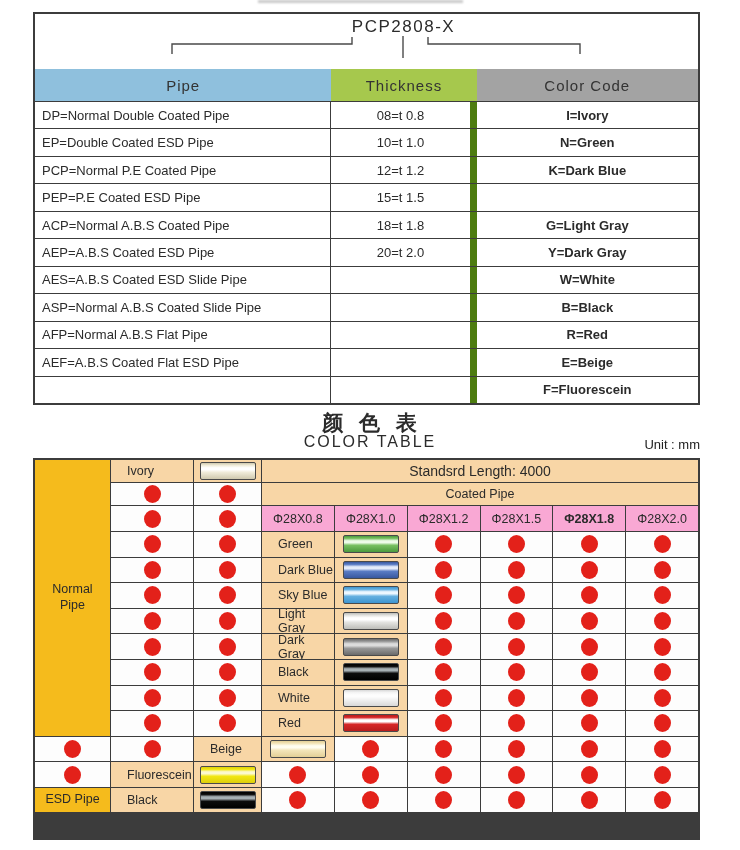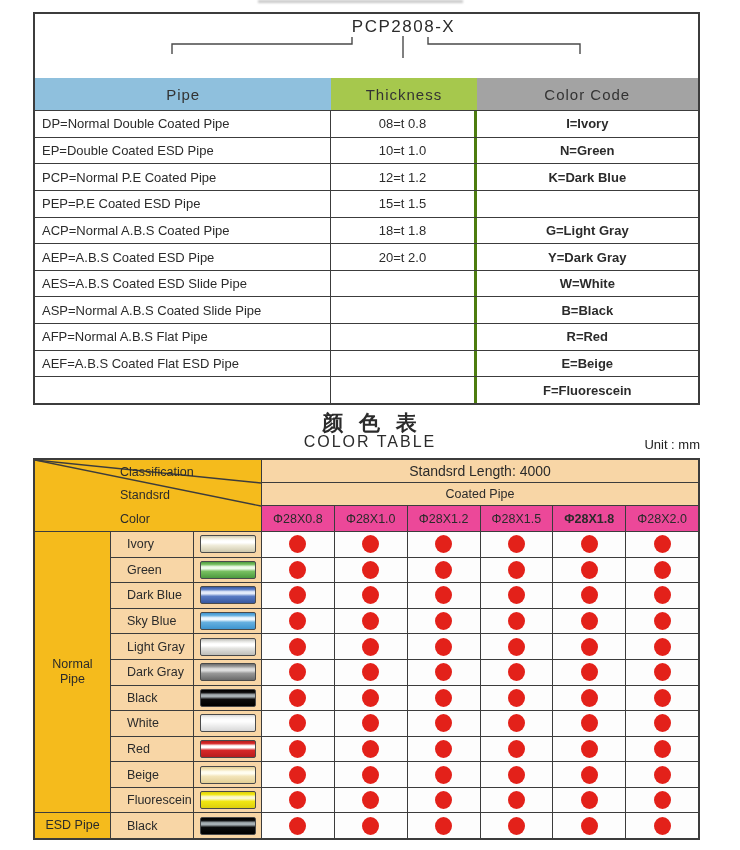--- a/index.html
+++ b/index.html
@@ -5,33 +5,33 @@
   html,body{margin:0;padding:0;background:#fff;}
   .page{position:relative;width:740px;height:850px;background:#ffffff;overflow:hidden;
         font-family:"Liberation Sans","DejaVu Sans",sans-serif;color:#2b2b2b;}
 
   
   .smudge{position:absolute;left:258px;top:0;width:205px;height:3px;background:#c9c9c9;filter:blur(1px);}
 
   
   .spec-table{position:absolute;left:33px;top:12px;width:667px;height:393px;box-sizing:border-box;
               border:2px solid #3c3c3c;display:flex;flex-direction:column;background:#fff;}
-  .bracket-zone{height:64px;position:relative;}
+  .bracket-zone{height:55px;position:relative;}
   .model-title{position:absolute;top:3px;left:0;width:100%;text-align:center;
                font-size:17px;letter-spacing:1.5px;transform:translateX(37px);color:#2b2b2b;}
   .bracket-svg{position:absolute;left:0;top:0;width:100%;height:46px;}
   .spec-head{height:32px;display:flex;}
   .spec-head-cell{display:flex;align-items:center;justify-content:center;
                   font-size:15px;letter-spacing:1px;color:#333;}
   .hw0{width:44.7%;} .hw1{width:21.9%;} .hw2{flex:1;}
   .spec-rows{flex:1;display:flex;flex-direction:column;}
   .spec-row{flex:1;display:flex;border-top:1px solid #3c3c3c;}
   .spec-cell{display:flex;align-items:center;font-size:13px;box-sizing:border-box;}
   .sc0{width:44.7%;padding-left:7px;border-right:1px solid #3c3c3c;}
-  .sc1{width:21.9%;justify-content:center;border-right:3px solid #4d7c0f;}
+  .sc1{width:21.9%;justify-content:center;border-right:7px solid #4d7c0f;}
   .sc2{flex:1;justify-content:center;font-weight:bold;}
 
   
   .cn-title{position:absolute;top:409px;left:0;width:740px;text-align:center;
             font-size:21px;font-weight:bold;letter-spacing:5px;transform:translateX(2px);}
   .en-title{position:absolute;top:433px;left:0;width:740px;text-align:center;
             font-size:16px;letter-spacing:2px;color:#2b2b2b;}
   .unit-label{position:absolute;top:437px;right:40px;font-size:13px;color:#222;}
 
   
@@ -40,21 +40,21 @@
            grid-template-rows:22px 22px 25px repeat(12,1fr);
            gap:1px;background:#3c3c3c;border:2px solid #3c3c3c;}
   .cell{display:flex;align-items:center;overflow:hidden;}
   .bg-peach{background:#F8D6A6;}
   .corner{grid-area:1/1/4/4;position:relative;background:#F5BB1C;display:block;}
   .corner svg{position:absolute;left:0;top:0;width:100%;height:100%;}
   .corner-label{position:relative;padding-left:85px;font-size:12.5px;color:#2b2b2b;display:flex;align-items:center;}
   .cl0{height:23px;} .cl1{height:23px;} .cl2{height:25px;}
   .len-cell{grid-area:1/4/2/10;justify-content:center;font-size:14px;}
   .coated-cell{grid-area:2/4/3/10;justify-content:center;font-size:12.5px;}
-  .size-cell{justify-content:center;font-size:12.5px;background:#ec4899;}
+  .size-cell{justify-content:center;font-size:12.5px;background:#f9a8d4;}
   .group-cell{justify-content:center;text-align:center;font-size:12.5px;line-height:1.25;
               background:#F5BB1C;padding:0 4px;}
   .name-cell{padding-left:16px;font-size:12.5px;background:#F8D6A6;}
   .swatch-cell{justify-content:center;background:#F8D6A6;}
   .swatch{width:56px;height:18px;border:1px solid #4a4a4a;border-radius:2px;box-sizing:border-box;}
   .dot-cell{justify-content:center;background:#fdfdfd;}
   .dot{width:17px;height:18px;border-radius:50%;}
 </style>
 </head>
 <body>
@@ -133,29 +133,20 @@
           <div class="spec-cell sc2">F=Fluorescein</div>
         </div>
       </div>
   </div>
 
   <div class="cn-title">颜 色 表</div>
   <div class="en-title">COLOR TABLE</div>
   <div class="unit-label">Unit : mm</div>
 
   <div class="ct-grid" id="ct-grid">
-    <div class="corner">
-      <svg viewBox="0 0 100 100" preserveAspectRatio="none">
-        <line x1="0" y1="0" x2="100" y2="32.4" stroke="#3c3c3c" stroke-width="1.4" vector-effect="non-scaling-stroke"></line>
-        <line x1="0" y1="0" x2="100" y2="64.9" stroke="#3c3c3c" stroke-width="1.4" vector-effect="non-scaling-stroke"></line>
-      </svg>
-      <div class="corner-label cl0">Classification</div>
-      <div class="corner-label cl1">Standsrd</div>
-      <div class="corner-label cl2">Color</div>
-    </div>
     <div class="cell bg-peach len-cell">Standsrd Length: 4000</div>
     <div class="cell bg-peach coated-cell">Coated Pipe</div>
 
   <div class="cell size-cell" style="grid-area: 3 / 4;">Φ28X0.8</div>
       <div class="cell size-cell" style="grid-area: 3 / 5;">Φ28X1.0</div>
       <div class="cell size-cell" style="grid-area: 3 / 6;">Φ28X1.2</div>
       <div class="cell size-cell" style="grid-area: 3 / 7;">Φ28X1.5</div>
       <div class="cell size-cell" style="grid-area: 3 / 8; font-weight: bold;">Φ28X1.8</div>
       <div class="cell size-cell" style="grid-area: 3 / 9;">Φ28X2.0</div>
       <div class="cell group-cell" style="grid-row: span 11;">Normal Pipe</div>

